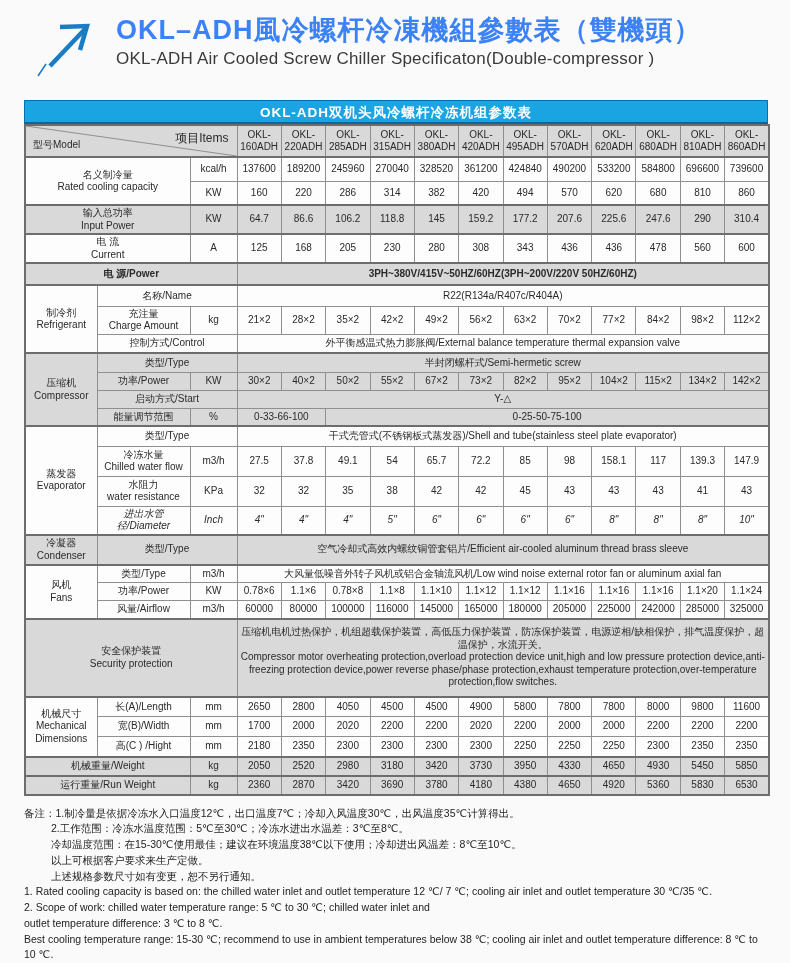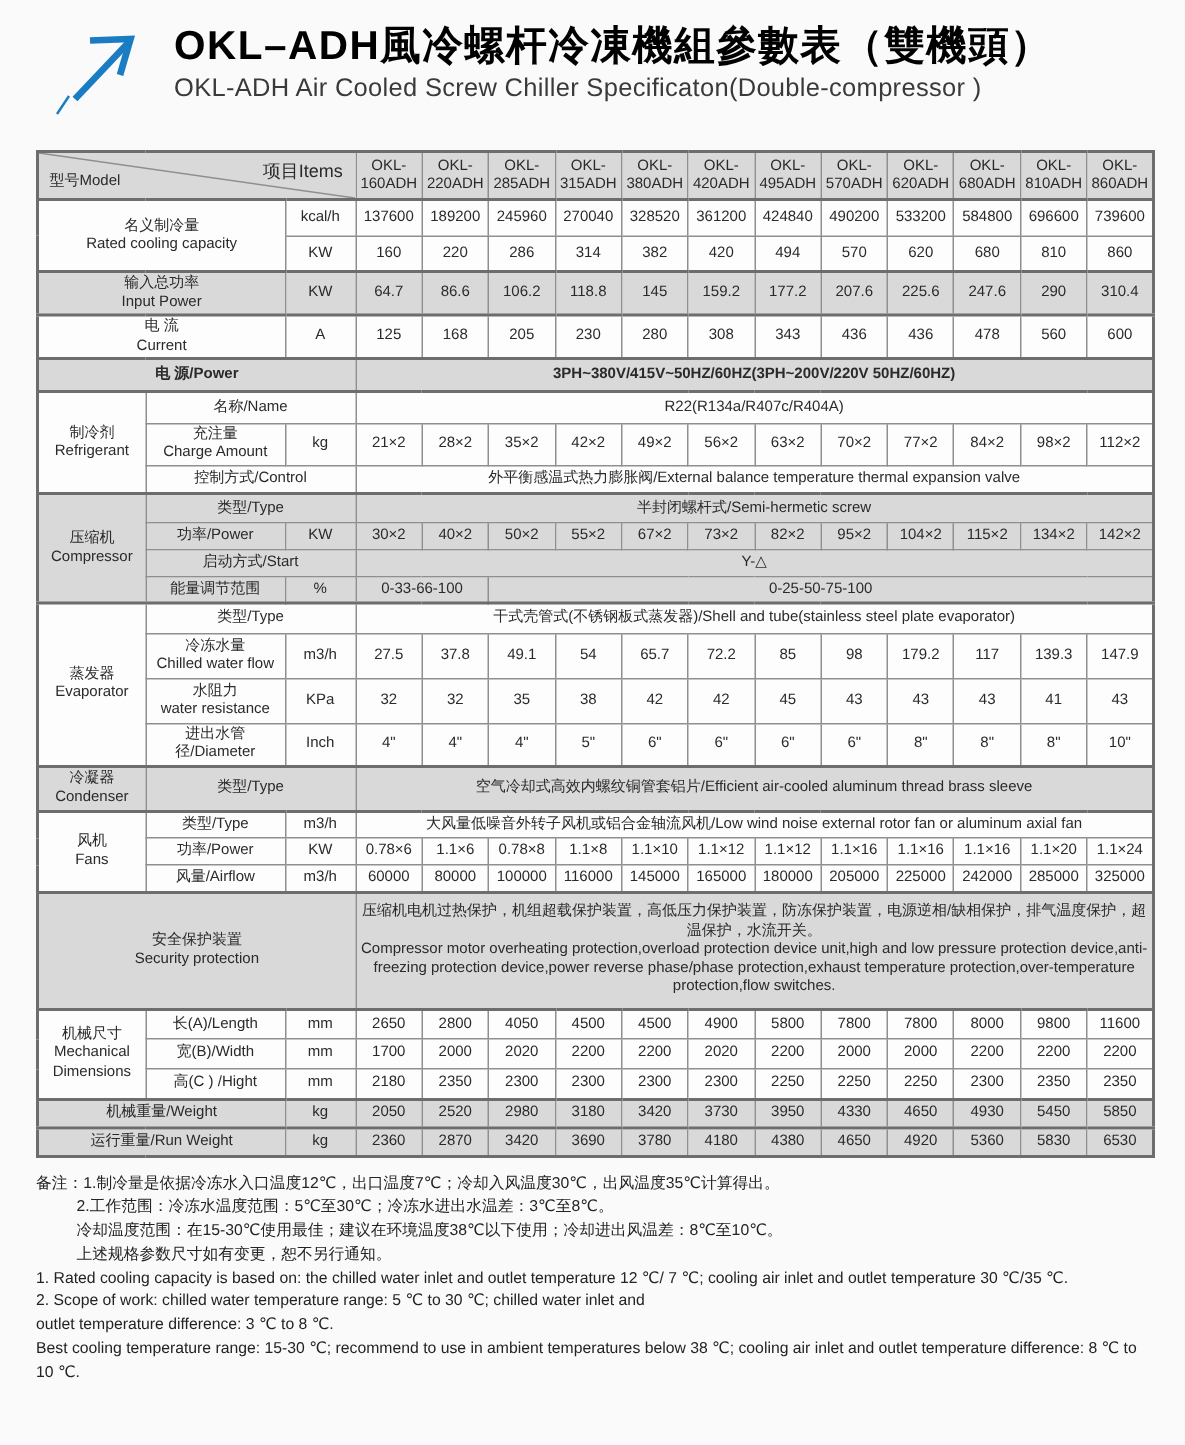--- a/index.html
+++ b/index.html
@@ -9,21 +9,21 @@
     font-family:"Liberation Sans","DejaVu Sans",sans-serif;
     color:#2a2a2a;
     overflow:hidden;
   }
   .page { width:790px; height:963px; position:relative; padding-top:8px; }
 
   
   .hdr { display:flex; align-items:flex-start; padding:4px 0 0 30px; height:86px; }
   .logo { width:78px; height:68px; flex:0 0 auto; margin-top:2px; }
   .titles { margin-left:8px; margin-top:2px; }
-  .title-zh { font-size:27px; font-weight:bold; color:#000000; letter-spacing:1px; line-height:1.25; }
+  .title-zh { font-size:27px; font-weight:bold; color:#3b82f6; letter-spacing:1px; line-height:1.25; }
   .title-en { font-size:17px; color:#3a3a3a; letter-spacing:0.2px; margin-top:1px; }
 
   
   .tbl-wrap { width:744px; margin:6px 0 0 24px; }
   .caption-bar {
     height:24px; line-height:24px; text-align:center;
     background:#1ba4e2; color:#ffffff; font-size:13.5px; font-weight:bold;
     border:1px solid #0d6eae; border-bottom:2px solid #0c65a2; letter-spacing:1px;
   }
   table.spec {
@@ -65,20 +65,21 @@
       <line x1="20" y1="52" x2="56" y2="14" stroke="#1a7dc4" stroke-width="4.5"></line>
       <polyline points="30,13 57,12 50,36" fill="none" stroke="#1a7dc4" stroke-width="4.5"></polyline>
     </svg>
     <div class="titles">
       <div class="title-zh">OKL–ADH風冷螺杆冷凍機組參數表（雙機頭）</div>
       <div class="title-en">OKL-ADH Air Cooled Screw Chiller Specificaton(Double-compressor )</div>
     </div>
   </div>
 
   <div class="tbl-wrap">
+    <div class="caption-bar">OKL-ADH双机头风冷螺杆冷冻机组参数表</div>
     <table class="spec">
       <colgroup>
         <col style="width:72px">
           <col style="width:93px">
           <col style="width:47px">
         <col span="12" style="width:44.33px">
       </colgroup>
       <tbody>
           <tr class="sep" style="height: 32px;">
             <td colspan="3" class="corner g"><svg viewBox="0 0 100 100" preserveAspectRatio="none" class="diag">
@@ -249,21 +250,21 @@
 Chilled water flow</td>
             <td class="unit w">m3/h</td>
             <td class="val w">27.5</td>
             <td class="val w">37.8</td>
             <td class="val w">49.1</td>
             <td class="val w">54</td>
             <td class="val w">65.7</td>
             <td class="val w">72.2</td>
             <td class="val w">85</td>
             <td class="val w">98</td>
-            <td class="val w">179.2</td>
+            <td class="val w">158.1</td>
             <td class="val w">117</td>
             <td class="val w">139.3</td>
             <td class="val w">147.9</td>
           </tr>
           <tr style="height: 30px;">
             <td class="lbl w">水阻力
 water resistance</td>
             <td class="unit w">KPa</td>
             <td class="val w">32</td>
             <td class="val w">32</td>
@@ -271,21 +272,21 @@
             <td class="val w">38</td>
             <td class="val w">42</td>
             <td class="val w">42</td>
             <td class="val w">45</td>
             <td class="val w">43</td>
             <td class="val w">43</td>
             <td class="val w">43</td>
             <td class="val w">41</td>
             <td class="val w">43</td>
           </tr>
-          <tr style="height: 26px;">
+          <tr style="height: 26px; font-style: italic;">
             <td class="lbl w">进出水管径/Diameter</td>
             <td class="unit w">Inch</td>
             <td class="val w">4"</td>
             <td class="val w">4"</td>
             <td class="val w">4"</td>
             <td class="val w">5"</td>
             <td class="val w">6"</td>
             <td class="val w">6"</td>
             <td class="val w">6"</td>
             <td class="val w">6"</td>
@@ -429,19 +430,20 @@
             <td class="val g">6530</td>
           </tr>
         </tbody>
     </table>
   </div>
 
   <div class="notes">
       <div class="line">备注：1.制冷量是依据冷冻水入口温度12℃，出口温度7℃；冷却入风温度30℃，出风温度35℃计算得出。</div>
       <div class="line indent">2.工作范围：冷冻水温度范围：5℃至30℃；冷冻水进出水温差：3℃至8℃。</div>
       <div class="line indent">冷却温度范围：在15-30℃使用最佳；建议在环境温度38℃以下使用；冷却进出风温差：8℃至10℃。</div>
+      <div class="line indent">以上可根据客户要求来生产定做。</div>
       <div class="line indent">上述规格参数尺寸如有变更，恕不另行通知。</div>
       <div class="line">1. Rated cooling capacity is based on: the chilled water inlet and outlet temperature 12 ℃/ 7 ℃; cooling air inlet and outlet temperature 30 ℃/35 ℃.</div>
       <div class="line">2. Scope of work: chilled water temperature range: 5 ℃ to 30 ℃; chilled water inlet and</div>
       <div class="line">outlet temperature difference: 3 ℃ to 8 ℃.</div>
       <div class="line">Best cooling temperature range: 15-30 ℃; recommend to use in ambient temperatures below 38 ℃; cooling air inlet and outlet temperature difference: 8 ℃ to 10 ℃.</div>
     </div>
 </div>
 
 </body></html>

